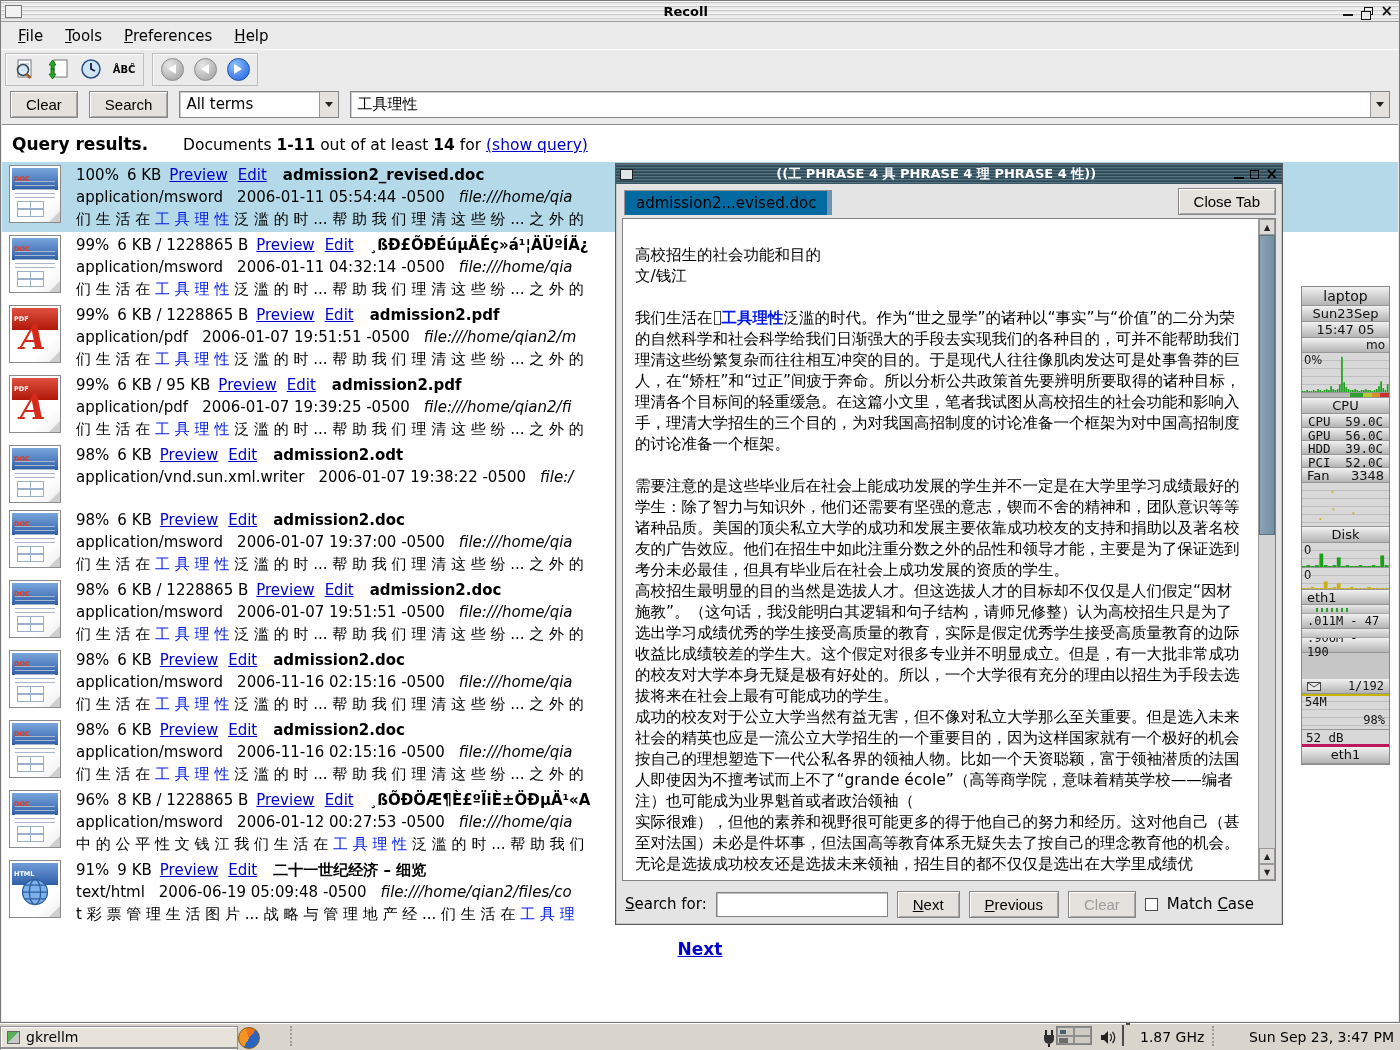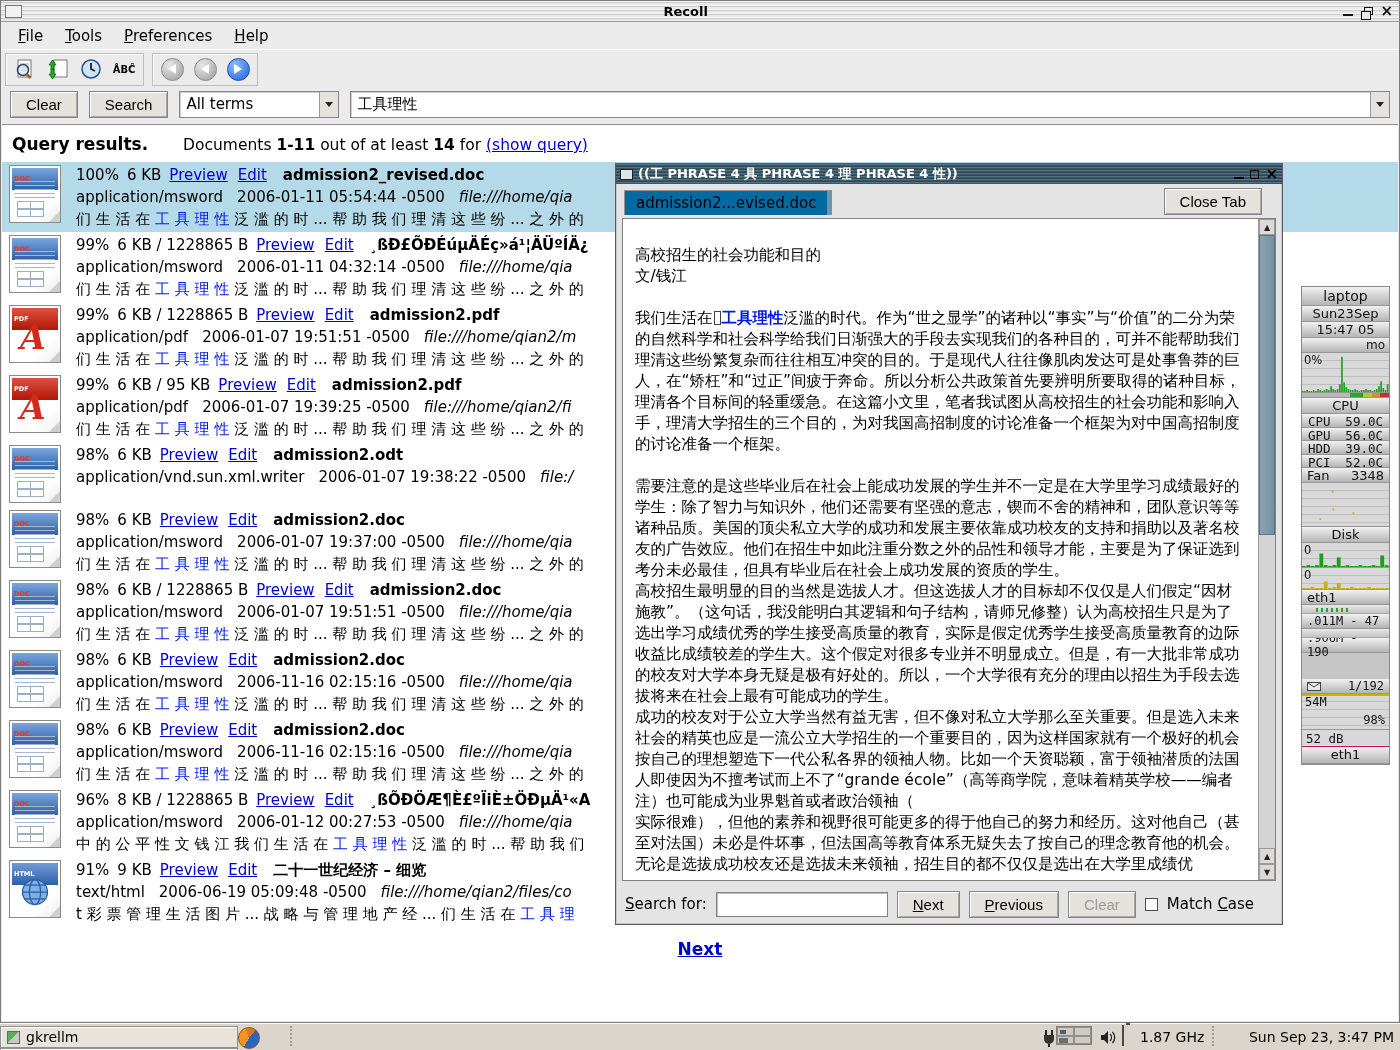--- a/index.html
+++ b/index.html
@@ -77,30 +77,30 @@
   .globe { position:absolute; left:10px; top:16px; }
   .fold { position:absolute; right:-1px; bottom:-1px; width:0; height:0; border-style:solid; border-width:0 0 13px 13px;
       border-color:transparent transparent #cfcfcf transparent; }
 
   
   .pw { position:absolute; left:615px; top:163px; width:668px; height:762px; background:#e4e4e4; border:1px solid #5a5a5a;
       box-shadow:0 0 0 1px #c8c8c8 inset; display:flex; flex-direction:column; }
   .pw-titlebar { height:20px; display:flex; align-items:center; padding:0 4px;
       background:repeating-linear-gradient(180deg,#567383 0 1px,#3a5766 1px 2px,#2e4855 2px 3px); }
   .pw-sysicon { width:13px; height:11px; background:#dfe6ea; border:1px solid #222; margin-right:5px; }
-  .pw-title { flex:1; text-align:left; font-weight:bold; font-size:13px; color:#fff; white-space:nowrap; overflow:hidden; }
+  .pw-title { flex:1; text-align:center; font-weight:bold; font-size:13px; color:#fff; white-space:nowrap; overflow:hidden; }
   .pw-ctrls { display:flex; align-items:center; gap:6px; }
   .pw-ctrls .ic-min { background:#000; }
   .pw-ctrls .sq { width:9px; height:9px; border:1.5px solid #000; }
   .pw-ctrls .ic-x { color:#000; }
 
   .pw-tabrow { height:31px; display:flex; align-items:flex-end; padding:0 8px; position:relative; }
   .pw-tab { height:25px; padding:3px 11px 0; background:#0369a1; border:1px solid #949494; border-bottom:none;
       border-right:5px solid #6f93ad; font-size:15px; }
-  .closetab { position:absolute; right:20px; top:4px; }
+  .closetab { position:absolute; right:6px; top:4px; }
 
   .pw-body { flex:1; margin:3px 6px; background:#fff; border:1px solid #828282; display:flex; overflow:hidden; }
   .pw-text { flex:1; padding:26px 12px 4px; font-size:15.5px; line-height:21px; overflow:hidden; color:#000; }
   .pv-p { min-height:21px; }
   .pv-hl { color:#0018e8; font-weight:bold; }
   .glyphbox { display:inline-block; width:7px; height:14px; border:1px solid #444; vertical-align:-2px; margin:0 1px; }
 
   .pw-scroll { width:17px; background:#d4d4d4; border-left:1px solid #9a9a9a; display:flex; flex-direction:column; }
   .sb-btn { height:16px; background:#dcdad6; border:1px solid #9a9a9a; font-size:8px; display:flex; align-items:center; justify-content:center; color:#222; }
   .sb-thumb { height:300px; background:linear-gradient(90deg,#8ba2b5,#73909f); border:1px solid #5c7585; }
@@ -130,21 +130,21 @@
       font-family:"DejaVu Sans Mono","Liberation Mono",monospace; font-size:12.5px; }
   .gk-strip { height:9px; border-bottom:1px solid #a8a8a8; background:linear-gradient(180deg,#e8e8e8,#c2c2c2); position:relative; }
   .gk-strip i { position:absolute; left:14px; bottom:1px; width:34px; height:4px;
       background:repeating-linear-gradient(90deg,#2f9e2f 0 2px,transparent 2px 5px); }
   .gk-filler { height:26px; background:#c6c6c6; }
   .gk-mem { height:36px; }
   .mem-l { position:absolute; left:3px; top:1px; font-size:12px; }
   .mem-p { position:absolute; right:4px; bottom:2px; font-size:12px; }
   .gk-mem::before { content:""; position:absolute; left:0; right:0; top:0; height:2px; background:#c8b400; }
   .gk-swap { height:17px; padding-left:4px; font-size:12.5px; display:flex; align-items:center;
-      background:#d8d8d8; border-bottom:1px solid #be185d; }
+      background:#d8d8d8; border-bottom:3px solid #be185d; }
   .gk-footer { height:17px; text-align:center; }
   .envl { display:inline-block; }
 
   
   .taskbar { position:absolute; left:0; bottom:0; width:1400px; height:27px; background:#d9d5cd; border-top:1px solid #fcfcfc; }
   .taskbar > * { position:absolute; top:2px; }
   .launch { width:26px; height:23px; display:flex; align-items:center; justify-content:center; }
   .tsep { width:5px; height:20px; border-left:2px dotted #9a9a9a; }
   .task { height:22px; width:238px; background:#e7e3db; border:1px solid #8f8f8f; box-shadow:inset 1px 1px 0 #fff;
       display:flex; align-items:center; gap:6px; padding:0 6px; font-size:14px; white-space:nowrap; overflow:hidden; }

